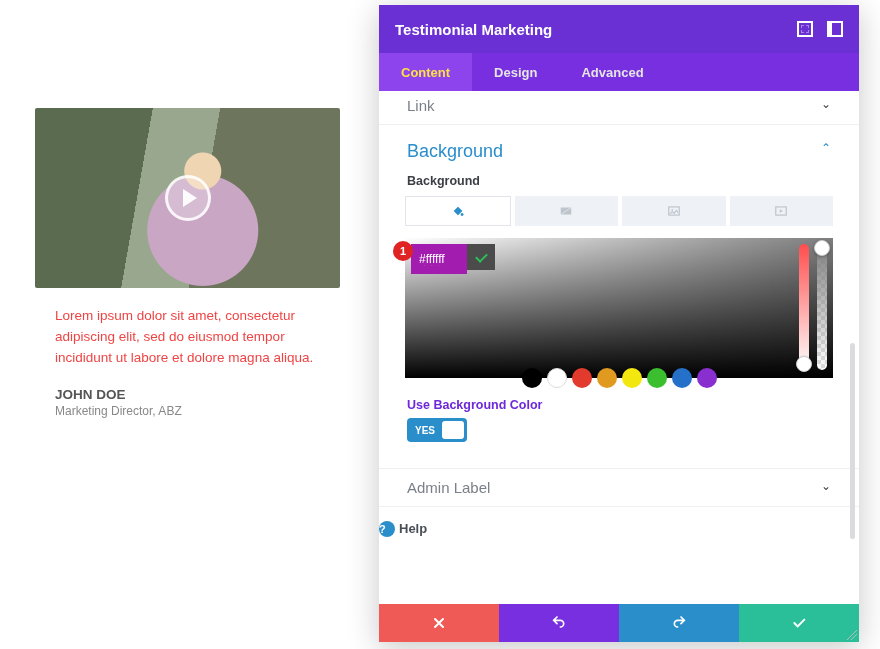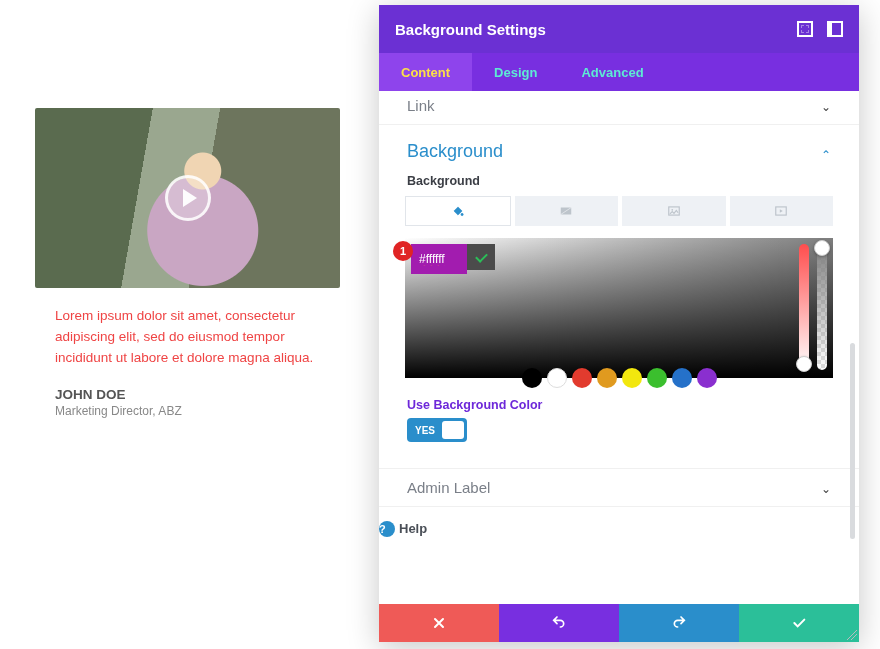--- a/index.html
+++ b/index.html
@@ -88,35 +88,35 @@
   .ico-expand::before{content:"";position:absolute;inset:2px;border:1px dashed rgba(255,255,255,.4);}
   .ico-book{border:2px solid #fff;border-left-width:5px;}
   .tabs{
     background:#782fe0;
     display:flex;
     height:38px;
   }
   .tab{
     padding:0 22px;
     display:flex;align-items:center;
-    color:#5eead4;font-size:13px;font-weight:600;
+    color:#e5e5e5;font-size:13px;font-weight:600;
     cursor:pointer;
   }
   .tab.active{background:#8e44ec;color:#fde047;}
 
   .panel-body{
     flex:1;
     overflow:hidden;
     position:relative;
     padding:0 0 0 0;
   }
 
   .section-row{
     padding:10px 28px;
-    display:flex;justify-content:space-between;align-items:flex-end;
+    display:flex;justify-content:space-between;align-items:flex-start;
     color:#7a7f88;font-size:15px;
     border-bottom:1px solid #f0f0f0;
     cursor:pointer;
   }
   .section-row.open{color:#2a8ecb;font-size:18px;border-bottom:none;padding:16px 28px 8px;}
   .chev{font-size:12px;color:#444;}
   .chev.open{color:#2a8ecb;}
 
   .sublabel{padding:4px 28px 8px;font-size:12.5px;font-weight:600;color:#3b3e45;}
 
@@ -251,21 +251,21 @@
     <div class="play-badge"></div>
   </div>
   <p class="quote">Lorem ipsum dolor sit amet, consectetur adipiscing elit, sed do eiusmod tempor incididunt ut labore et dolore magna aliqua.</p>
   <p class="author">JOHN DOE</p>
   <p class="role">Marketing Director, ABZ</p>
 </div>
 
 <div class="panel">
 
   <div class="panel-header">
-    <span>Background Settings</span>
+    <span>Testimonial Marketing</span>
     <span class="hdr-icons">
       <span class="hdr-ico ico-expand"></span>
       <span class="hdr-ico ico-book"></span>
     </span>
   </div>
 
   <div class="tabs">
     <div class="tab active">Content</div>
     <div class="tab">Design</div>
     <div class="tab">Advanced</div>

